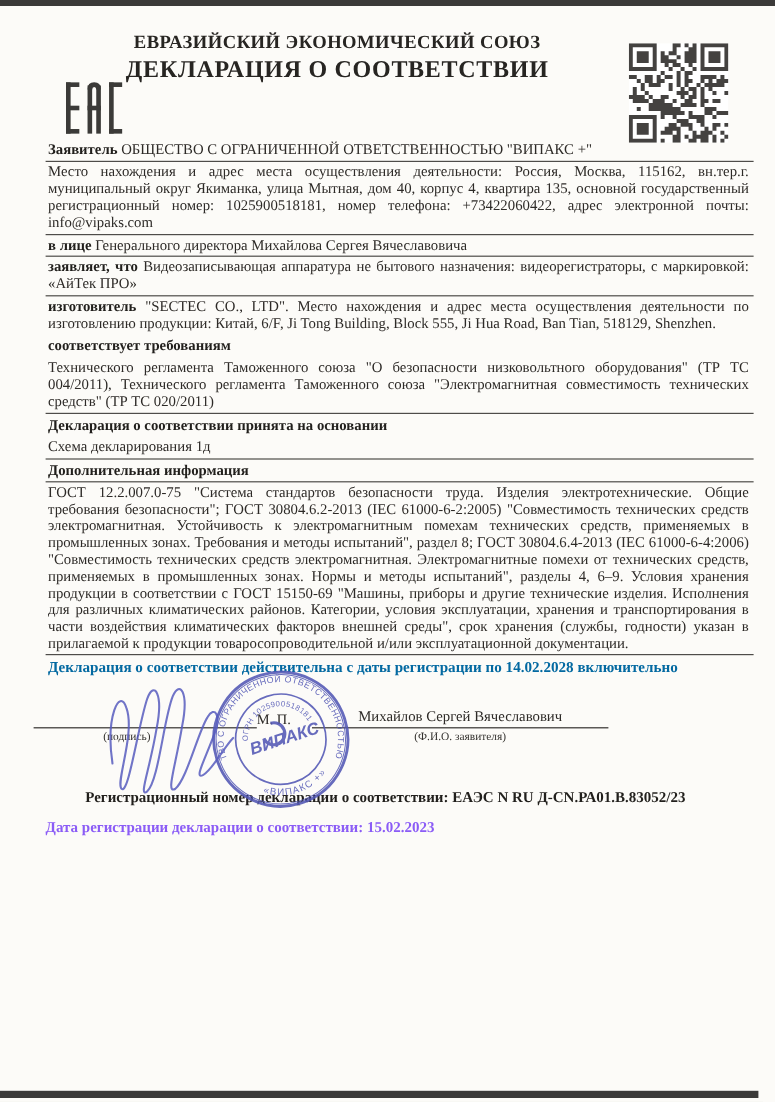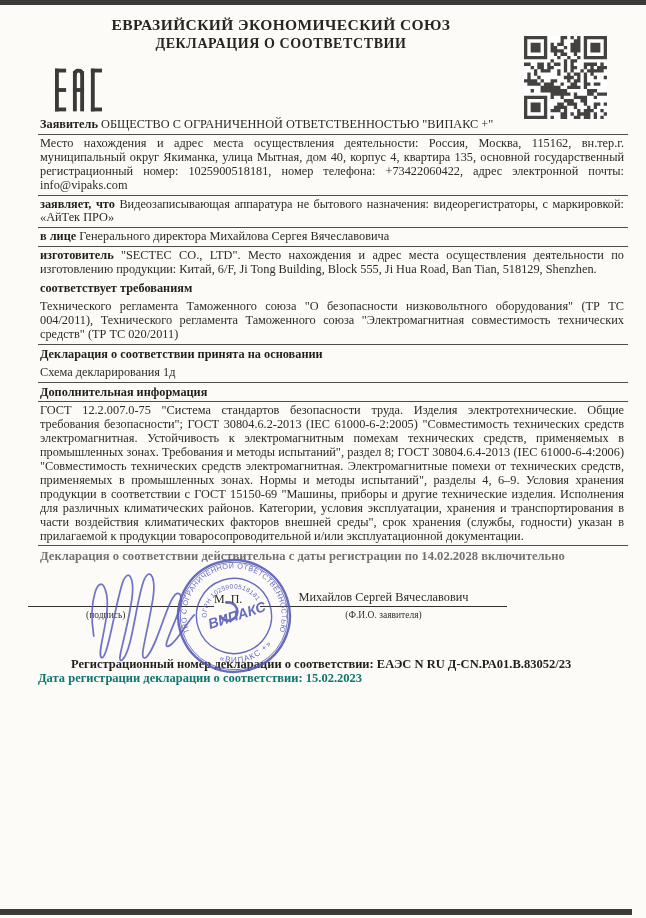--- a/index.html
+++ b/index.html
@@ -11,51 +11,51 @@
   }
   .page {
     position:relative; width:646px; height:918px;
     background:#fcfbf8; overflow:hidden;
   }
   .scan-bar { position:absolute; left:0; width:646px; background:#3b3a39; }
   .scan-bar.top { top:0; height:5px; }
   .scan-bar.bottom { bottom:3px; height:6px; width:632px; }
 
   .doc-header {
-    position:absolute; top:16px; left:40px; width:482px;
+    position:absolute; top:27px; left:40px; width:482px;
     text-align:center; font-weight:bold; color:#272522;
   }
   .doc-header .l1 { font-size:15.5px; letter-spacing:.4px; }
-  .doc-header .l2 { font-size:14px; letter-spacing:.6px; margin-top:2px; }
+  .doc-header .l2 { font-size:20px; letter-spacing:.6px; margin-top:2px; }
 
   .eac { position:absolute; left:55px; top:67px; width:47px; height:46px; }
   .qr  { position:absolute; left:524px; top:36px; width:83px; height:83px; }
 
   .content { position:absolute; left:38px; top:116px; width:590px; font-size:12.3px; line-height:13.9px; }
   .row { padding:2px 4px 2px 2px; }
   .sep { border-bottom:1px solid #4e4c49; }
   .just { text-align:justify; }
   b.lbl { font-weight:bold; color:#211f1c; }
   .hrow { font-weight:bold; color:#211f1c; padding-top:3px; padding-bottom:2px; }
-  .validity { font-weight:bold; color:#737373; padding-top:4px; font-size:12.6px; }
+  .validity { font-weight:bold; color:#0369a1; padding-top:4px; font-size:12.6px; }
 
   .sig-area { position:relative; height:86px; }
   .sig-line { position:absolute; border-bottom:1.2px solid #33312e; }
   .line-podpis { left:-10px; top:40px; width:186px; }
   .line-fio { left:222px; top:40px; width:247px; }
   .podpis-label { position:absolute; left:48px; top:43px; font-size:9.5px; color:#33312e; }
   .mp-label { position:absolute; left:176px; top:27px; font-size:12px; }
   .fio-name { position:absolute; left:222px; top:25px; width:247px; text-align:center; font-size:12.3px; }
   .fio-label { position:absolute; left:222px; top:43px; width:247px; text-align:center; font-size:9.5px; color:#33312e; }
 
   .signature-svg { position:absolute; left:48px; top:-8px; width:116px; height:112px; z-index:6; }
   .stamp { position:absolute; left:130px; top:-16px; width:132px; height:132px; z-index:5; transform:rotate(-18deg); opacity:.88; }
 
   .reg-row { font-weight:bold; color:#211f1c; margin-top:6px; font-size:12.5px;margin-left:33px; }
-  .date-row { font-weight:bold; color:#0f766e; font-size:12.5px; }
+  .date-row { font-weight:bold; color:#8b5cf6; margin-top:11px; font-size:12.5px; }
 </style>
 </head>
 <body>
 
 <div class="page">
   <div class="scan-bar top"></div>
   <div class="scan-bar bottom"></div>
 
   <div class="doc-header">
     <div class="l1">ЕВРАЗИЙСКИЙ ЭКОНОМИЧЕСКИЙ СОЮЗ</div>
@@ -82,27 +82,27 @@
     <rect x="0" y="0" width="86" height="86" fill="#ffffff"></rect>
     <path id="qr-path" fill="#444240" fill-rule="evenodd" d="M37.84,0.00h3.44v3.44h-3.44zM41.28,0.00h3.44v3.44h-3.44zM48.16,0.00h3.44v3.44h-3.44zM55.04,0.00h3.44v3.44h-3.44zM37.84,3.44h3.44v3.44h-3.44zM51.60,3.44h3.44v3.44h-3.44zM55.04,3.44h3.44v3.44h-3.44zM27.52,6.88h3.44v3.44h-3.44zM34.40,6.88h3.44v3.44h-3.44zM37.84,6.88h3.44v3.44h-3.44zM48.16,6.88h3.44v3.44h-3.44zM51.60,6.88h3.44v3.44h-3.44zM55.04,6.88h3.44v3.44h-3.44zM27.52,10.32h3.44v3.44h-3.44zM30.96,10.32h3.44v3.44h-3.44zM41.28,10.32h3.44v3.44h-3.44zM48.16,10.32h3.44v3.44h-3.44zM51.60,10.32h3.44v3.44h-3.44zM55.04,10.32h3.44v3.44h-3.44zM27.52,13.76h3.44v3.44h-3.44zM30.96,13.76h3.44v3.44h-3.44zM34.40,13.76h3.44v3.44h-3.44zM37.84,13.76h3.44v3.44h-3.44zM48.16,13.76h3.44v3.44h-3.44zM51.60,13.76h3.44v3.44h-3.44zM55.04,13.76h3.44v3.44h-3.44zM30.96,17.20h3.44v3.44h-3.44zM37.84,17.20h3.44v3.44h-3.44zM41.28,17.20h3.44v3.44h-3.44zM51.60,17.20h3.44v3.44h-3.44zM34.40,20.64h3.44v3.44h-3.44zM44.72,20.64h3.44v3.44h-3.44zM55.04,20.64h3.44v3.44h-3.44zM27.52,24.08h3.44v3.44h-3.44zM41.28,24.08h3.44v3.44h-3.44zM48.16,24.08h3.44v3.44h-3.44zM51.60,24.08h3.44v3.44h-3.44zM0.00,27.52h3.44v3.44h-3.44zM3.44,27.52h3.44v3.44h-3.44zM13.76,27.52h3.44v3.44h-3.44zM17.20,27.52h3.44v3.44h-3.44zM24.08,27.52h3.44v3.44h-3.44zM30.96,27.52h3.44v3.44h-3.44zM34.40,27.52h3.44v3.44h-3.44zM41.28,27.52h3.44v3.44h-3.44zM48.16,27.52h3.44v3.44h-3.44zM61.92,27.52h3.44v3.44h-3.44zM65.36,27.52h3.44v3.44h-3.44zM68.80,27.52h3.44v3.44h-3.44zM72.24,27.52h3.44v3.44h-3.44zM79.12,27.52h3.44v3.44h-3.44zM6.88,30.96h3.44v3.44h-3.44zM13.76,30.96h3.44v3.44h-3.44zM17.20,30.96h3.44v3.44h-3.44zM24.08,30.96h3.44v3.44h-3.44zM27.52,30.96h3.44v3.44h-3.44zM41.28,30.96h3.44v3.44h-3.44zM48.16,30.96h3.44v3.44h-3.44zM51.60,30.96h3.44v3.44h-3.44zM61.92,30.96h3.44v3.44h-3.44zM68.80,30.96h3.44v3.44h-3.44zM75.68,30.96h3.44v3.44h-3.44zM79.12,30.96h3.44v3.44h-3.44zM82.56,30.96h3.44v3.44h-3.44zM10.32,34.40h3.44v3.44h-3.44zM17.20,34.40h3.44v3.44h-3.44zM20.64,34.40h3.44v3.44h-3.44zM24.08,34.40h3.44v3.44h-3.44zM34.40,34.40h3.44v3.44h-3.44zM41.28,34.40h3.44v3.44h-3.44zM48.16,34.40h3.44v3.44h-3.44zM58.48,34.40h3.44v3.44h-3.44zM65.36,34.40h3.44v3.44h-3.44zM68.80,34.40h3.44v3.44h-3.44zM72.24,34.40h3.44v3.44h-3.44zM75.68,34.40h3.44v3.44h-3.44zM79.12,34.40h3.44v3.44h-3.44zM3.44,37.84h3.44v3.44h-3.44zM10.32,37.84h3.44v3.44h-3.44zM34.40,37.84h3.44v3.44h-3.44zM44.72,37.84h3.44v3.44h-3.44zM51.60,37.84h3.44v3.44h-3.44zM55.04,37.84h3.44v3.44h-3.44zM61.92,37.84h3.44v3.44h-3.44zM68.80,37.84h3.44v3.44h-3.44zM3.44,41.28h3.44v3.44h-3.44zM13.76,41.28h3.44v3.44h-3.44zM41.28,41.28h3.44v3.44h-3.44zM44.72,41.28h3.44v3.44h-3.44zM48.16,41.28h3.44v3.44h-3.44zM55.04,41.28h3.44v3.44h-3.44zM61.92,41.28h3.44v3.44h-3.44zM72.24,41.28h3.44v3.44h-3.44zM82.56,41.28h3.44v3.44h-3.44zM0.00,44.72h3.44v3.44h-3.44zM3.44,44.72h3.44v3.44h-3.44zM6.88,44.72h3.44v3.44h-3.44zM10.32,44.72h3.44v3.44h-3.44zM17.20,44.72h3.44v3.44h-3.44zM27.52,44.72h3.44v3.44h-3.44zM30.96,44.72h3.44v3.44h-3.44zM44.72,44.72h3.44v3.44h-3.44zM51.60,44.72h3.44v3.44h-3.44zM55.04,44.72h3.44v3.44h-3.44zM61.92,44.72h3.44v3.44h-3.44zM3.44,48.16h3.44v3.44h-3.44zM6.88,48.16h3.44v3.44h-3.44zM10.32,48.16h3.44v3.44h-3.44zM13.76,48.16h3.44v3.44h-3.44zM20.64,48.16h3.44v3.44h-3.44zM24.08,48.16h3.44v3.44h-3.44zM27.52,48.16h3.44v3.44h-3.44zM37.84,48.16h3.44v3.44h-3.44zM48.16,48.16h3.44v3.44h-3.44zM51.60,48.16h3.44v3.44h-3.44zM61.92,48.16h3.44v3.44h-3.44zM65.36,48.16h3.44v3.44h-3.44zM72.24,48.16h3.44v3.44h-3.44zM75.68,48.16h3.44v3.44h-3.44zM17.20,51.60h3.44v3.44h-3.44zM20.64,51.60h3.44v3.44h-3.44zM24.08,51.60h3.44v3.44h-3.44zM27.52,51.60h3.44v3.44h-3.44zM30.96,51.60h3.44v3.44h-3.44zM34.40,51.60h3.44v3.44h-3.44zM44.72,51.60h3.44v3.44h-3.44zM48.16,51.60h3.44v3.44h-3.44zM51.60,51.60h3.44v3.44h-3.44zM55.04,51.60h3.44v3.44h-3.44zM61.92,51.60h3.44v3.44h-3.44zM6.88,55.04h3.44v3.44h-3.44zM17.20,55.04h3.44v3.44h-3.44zM20.64,55.04h3.44v3.44h-3.44zM24.08,55.04h3.44v3.44h-3.44zM27.52,55.04h3.44v3.44h-3.44zM30.96,55.04h3.44v3.44h-3.44zM34.40,55.04h3.44v3.44h-3.44zM37.84,55.04h3.44v3.44h-3.44zM41.28,55.04h3.44v3.44h-3.44zM65.36,55.04h3.44v3.44h-3.44zM68.80,55.04h3.44v3.44h-3.44zM72.24,55.04h3.44v3.44h-3.44zM27.52,58.48h3.44v3.44h-3.44zM30.96,58.48h3.44v3.44h-3.44zM34.40,58.48h3.44v3.44h-3.44zM37.84,58.48h3.44v3.44h-3.44zM41.28,58.48h3.44v3.44h-3.44zM44.72,58.48h3.44v3.44h-3.44zM51.60,58.48h3.44v3.44h-3.44zM65.36,58.48h3.44v3.44h-3.44zM68.80,58.48h3.44v3.44h-3.44zM75.68,58.48h3.44v3.44h-3.44zM79.12,58.48h3.44v3.44h-3.44zM82.56,58.48h3.44v3.44h-3.44zM27.52,61.92h3.44v3.44h-3.44zM37.84,61.92h3.44v3.44h-3.44zM51.60,61.92h3.44v3.44h-3.44zM55.04,61.92h3.44v3.44h-3.44zM58.48,61.92h3.44v3.44h-3.44zM61.92,61.92h3.44v3.44h-3.44zM72.24,61.92h3.44v3.44h-3.44zM41.28,65.36h3.44v3.44h-3.44zM44.72,65.36h3.44v3.44h-3.44zM48.16,65.36h3.44v3.44h-3.44zM58.48,65.36h3.44v3.44h-3.44zM61.92,65.36h3.44v3.44h-3.44zM34.40,68.80h3.44v3.44h-3.44zM37.84,68.80h3.44v3.44h-3.44zM44.72,68.80h3.44v3.44h-3.44zM48.16,68.80h3.44v3.44h-3.44zM51.60,68.80h3.44v3.44h-3.44zM61.92,68.80h3.44v3.44h-3.44zM72.24,68.80h3.44v3.44h-3.44zM75.68,68.80h3.44v3.44h-3.44zM82.56,68.80h3.44v3.44h-3.44zM30.96,72.24h3.44v3.44h-3.44zM34.40,72.24h3.44v3.44h-3.44zM37.84,72.24h3.44v3.44h-3.44zM41.28,72.24h3.44v3.44h-3.44zM51.60,72.24h3.44v3.44h-3.44zM65.36,72.24h3.44v3.44h-3.44zM72.24,72.24h3.44v3.44h-3.44zM27.52,75.68h3.44v3.44h-3.44zM30.96,75.68h3.44v3.44h-3.44zM34.40,75.68h3.44v3.44h-3.44zM41.28,75.68h3.44v3.44h-3.44zM55.04,75.68h3.44v3.44h-3.44zM61.92,75.68h3.44v3.44h-3.44zM65.36,75.68h3.44v3.44h-3.44zM68.80,75.68h3.44v3.44h-3.44zM79.12,75.68h3.44v3.44h-3.44zM37.84,79.12h3.44v3.44h-3.44zM41.28,79.12h3.44v3.44h-3.44zM48.16,79.12h3.44v3.44h-3.44zM55.04,79.12h3.44v3.44h-3.44zM58.48,79.12h3.44v3.44h-3.44zM61.92,79.12h3.44v3.44h-3.44zM65.36,79.12h3.44v3.44h-3.44zM72.24,79.12h3.44v3.44h-3.44zM82.56,79.12h3.44v3.44h-3.44zM27.52,82.56h3.44v3.44h-3.44zM37.84,82.56h3.44v3.44h-3.44zM41.28,82.56h3.44v3.44h-3.44zM51.60,82.56h3.44v3.44h-3.44zM55.04,82.56h3.44v3.44h-3.44zM61.92,82.56h3.44v3.44h-3.44zM65.36,82.56h3.44v3.44h-3.44zM72.24,82.56h3.44v3.44h-3.44zM79.12,82.56h3.44v3.44h-3.44zM0,0h24.08v24.08h-24.08zM3.44,3.44v17.2h17.2v-17.2zM6.88,6.88h10.32v10.32h-10.32zM61.92,0h24.08v24.08h-24.08zM65.36,3.44v17.2h17.2v-17.2zM68.8,6.88h10.32v10.32h-10.32zM0,61.92h24.08v24.08h-24.08zM3.44,65.36v17.2h17.2v-17.2zM6.88,68.8h10.32v10.32h-10.32z"></path>
   </svg>
 
   <div class="content">
     <div class="row sep">
       <b class="lbl">Заявитель</b>
       <span>ОБЩЕСТВО С ОГРАНИЧЕННОЙ ОТВЕТСТВЕННОСТЬЮ "ВИПАКС +"</span>
     </div>
     <div class="row sep just">Место нахождения и адрес места осуществления деятельности: Россия, Москва, 115162, вн.тер.г. муниципальный округ Якиманка, улица Мытная, дом 40, корпус 4, квартира 135, основной государственный регистрационный номер: 1025900518181, номер телефона: +73422060422, адрес электронной почты: info@vipaks.com</div>
+    <div class="row sep">
+      <b class="lbl">в лице</b>
+      <span>Генерального директора Михайлова Сергея Вячеславовича</span>
+    </div>
     <div class="row sep just">
       <b class="lbl">заявляет, что</b>
       <span>Видеозаписывающая аппаратура не бытового назначения: видеорегистраторы, с маркировкой: «АйТек ПРО»</span>
-    </div>
-    <div class="row sep">
-      <b class="lbl">в лице</b>
-      <span>Генерального директора Михайлова Сергея Вячеславовича</span>
     </div>
     <div class="row just">
       <b class="lbl">изготовитель</b>
       <span>"SECTEC CO., LTD". Место нахождения и адрес места осуществления деятельности по изготовлению продукции: Китай, 6/F, Ji Tong Building, Block 555, Ji Hua Road, Ban Tian, 518129, Shenzhen.</span>
     </div>
     <div class="row hrow">соответствует требованиям</div>
     <div class="row sep just">Технического регламента Таможенного союза "О безопасности низковольтного оборудования" (ТР ТС 004/2011), Технического регламента Таможенного союза "Электромагнитная совместимость технических средств" (ТР ТС 020/2011)</div>
     <div class="row hrow">Декларация о соответствии принята на основании</div>
     <div class="row sep">Схема декларирования 1д</div>
     <div class="row hrow sep">Дополнительная информация</div>

